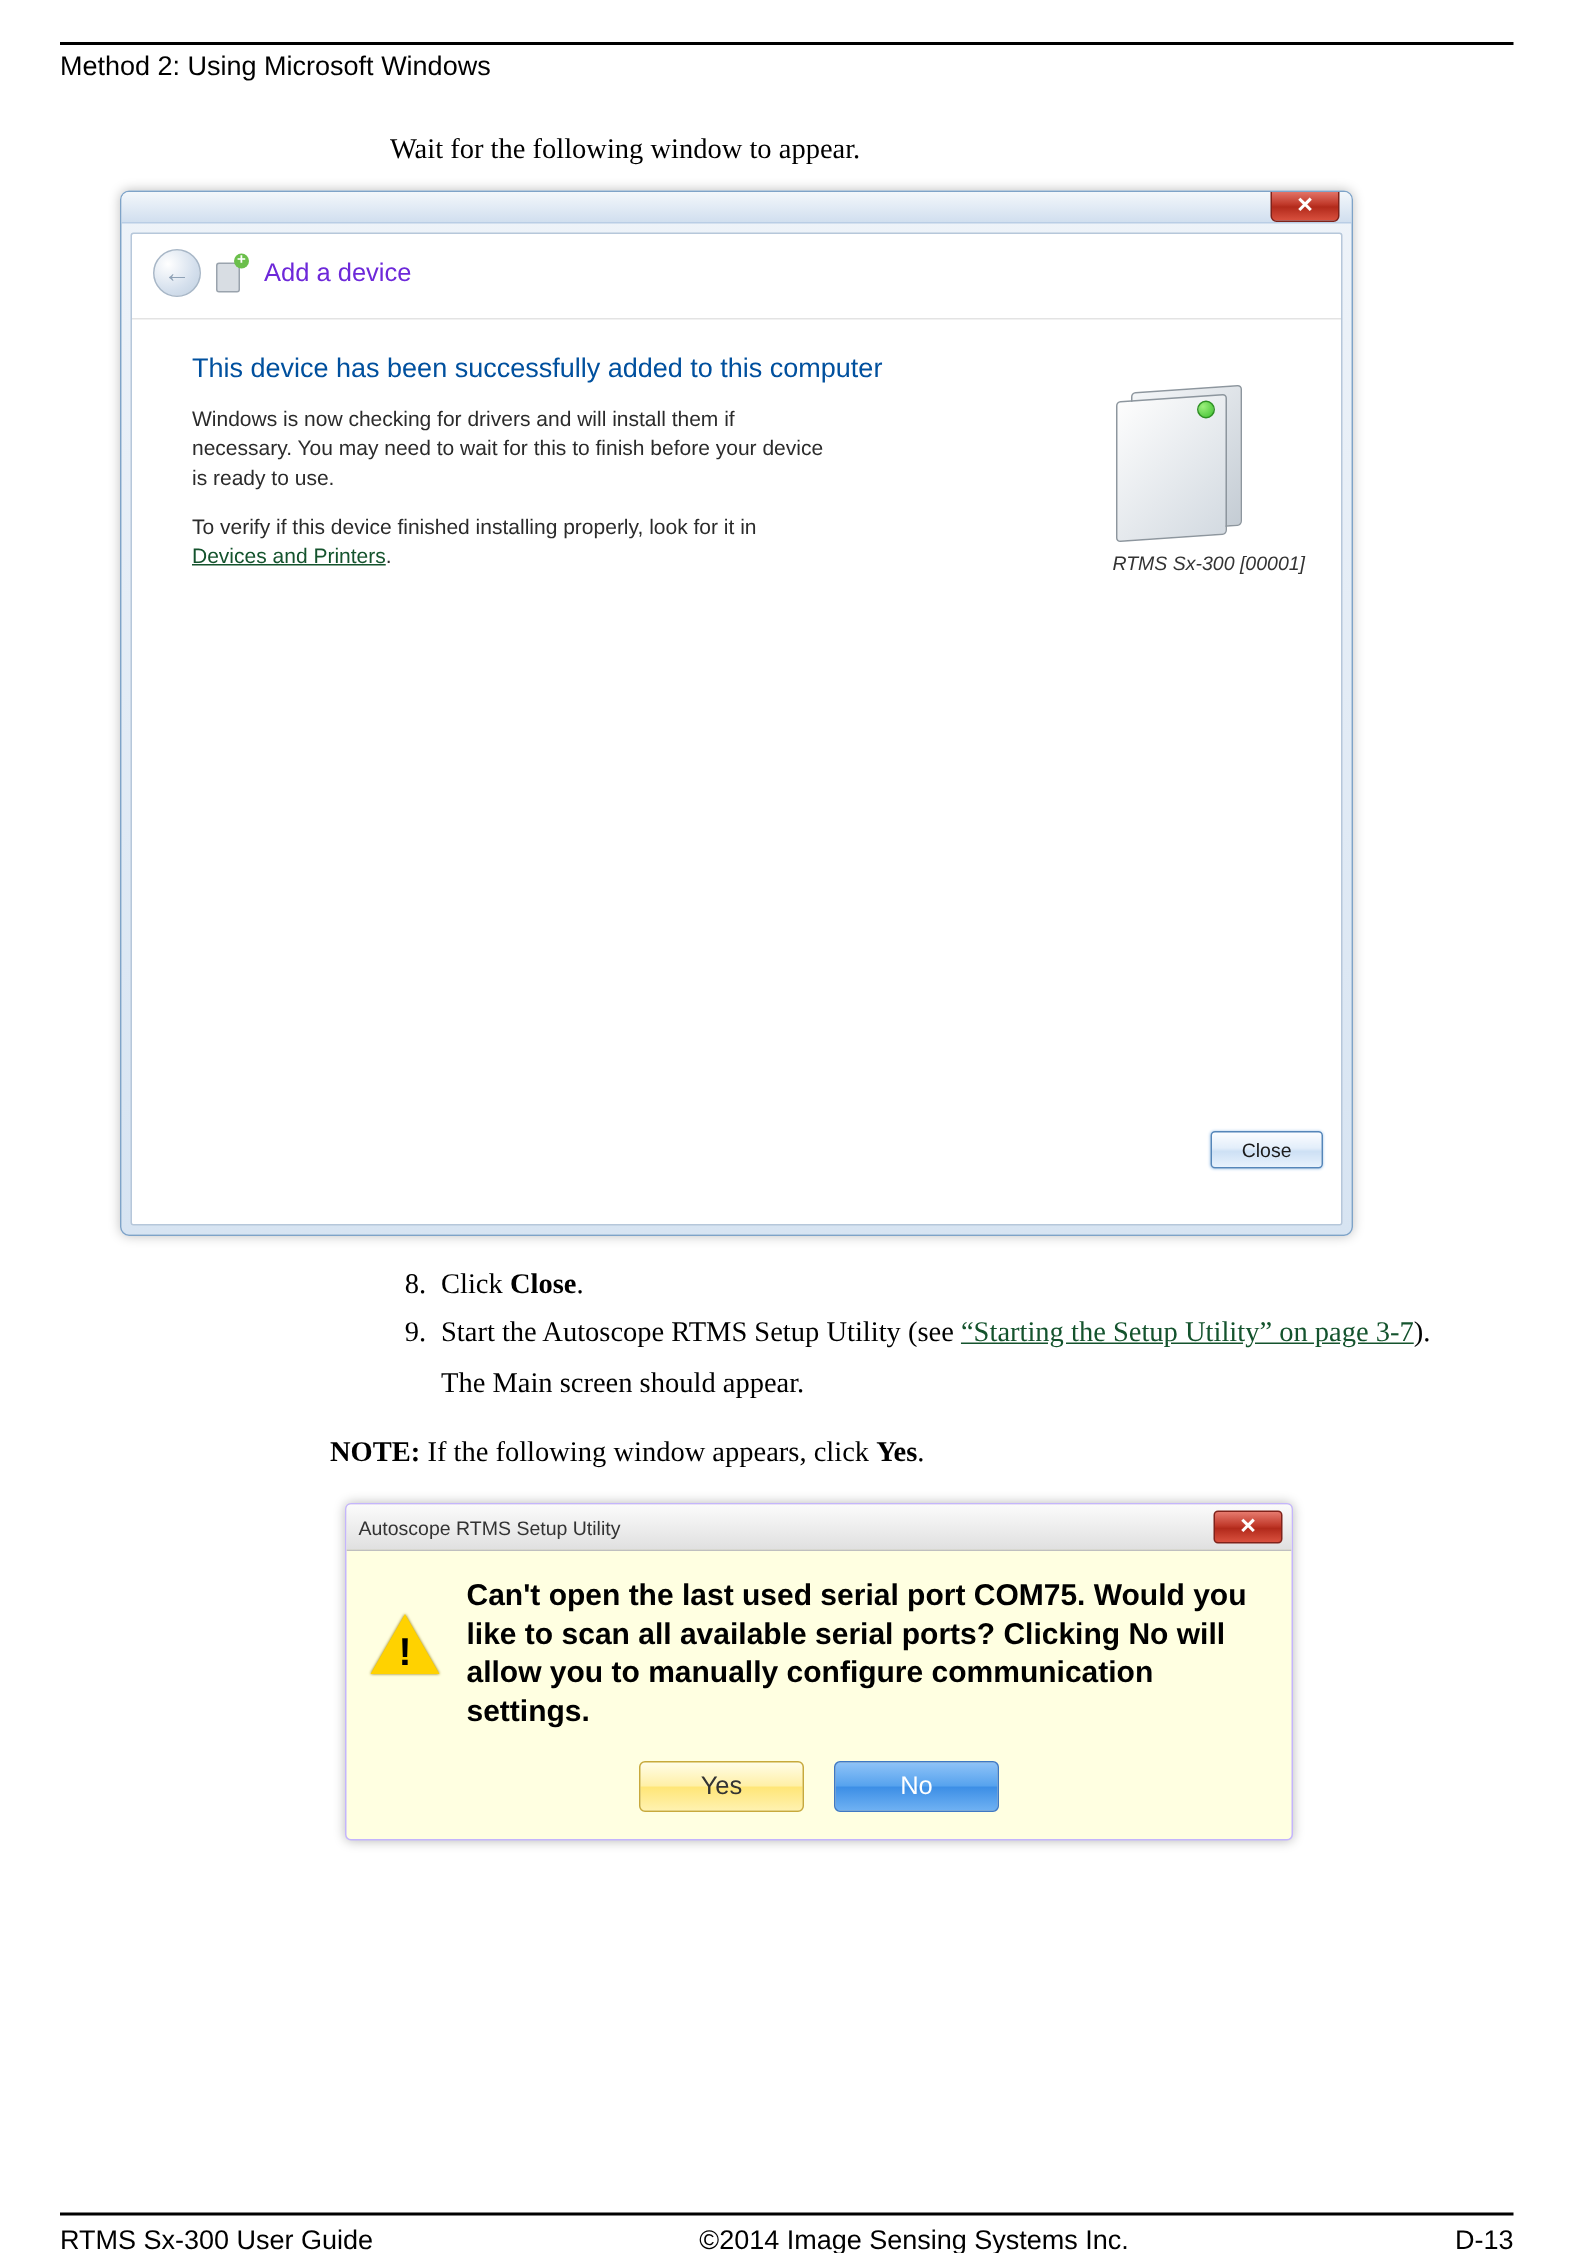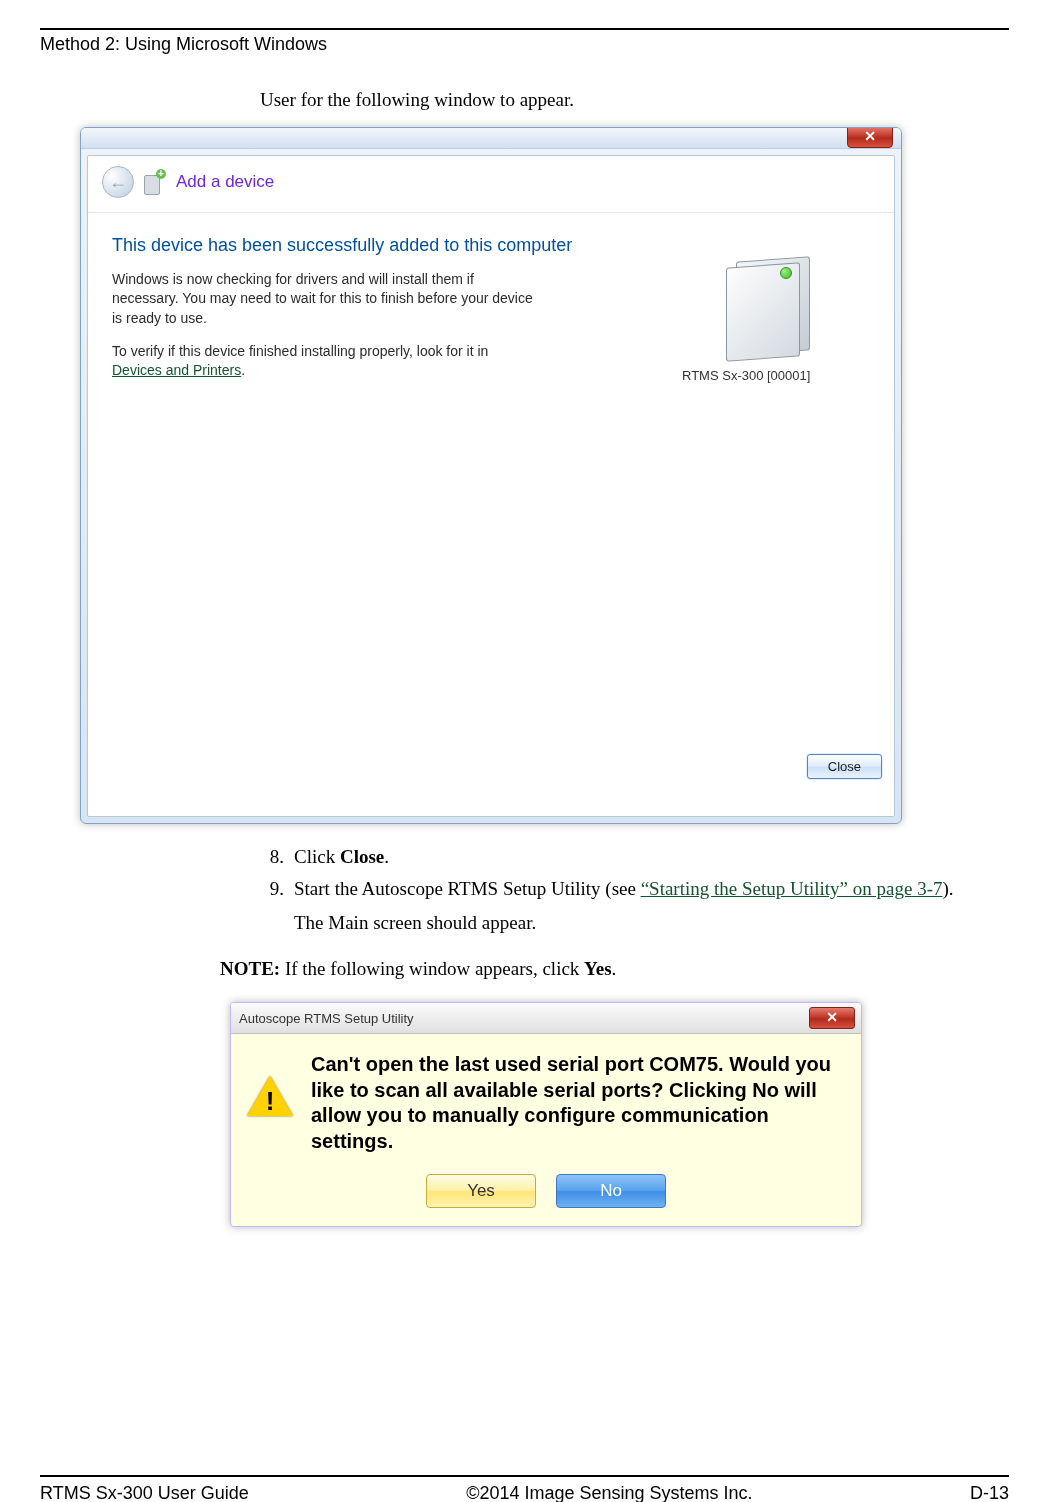--- a/index.html
+++ b/index.html
@@ -96,21 +96,21 @@
   .dev-icon .box {
     width:14px;height:18px;background:#D8DDE3;border:1px solid #9AA3AD;border-radius:2px;position:absolute;bottom:0;left:0;
   }
   .dev-icon .plus {
     width:10px;height:10px;border-radius:50%;background:#6BBF4B;position:absolute;top:0;right:0;display:flex;align-items:center;justify-content:center;color:#fff;font:bold 10px/1 Arial;
   }
   .win1-nav-title {
     font-size: 17px; color:#6d28d9;
   }
   .win1-content {
-    padding: 18px 24px;
+    padding: 18px 40px;
     position: relative;
     height: 540px;
   }
   .win1-heading {
     color: #00509E;
     font-size: 18px;
     margin: 4px 0 14px 0;
   }
   .win1-para {
     font-size: 14px;
@@ -118,26 +118,27 @@
     line-height: 1.38;
     margin: 0 0 14px 0;
     max-width: 430px;
   }
   .win1-link {
     color: #14532d;
     text-decoration: underline;
   }
   .win1-device {
     position: absolute;
-    right: 42px;
+    right: 24px;
     top: 40px;
-    text-align: left;
+    text-align: right;
     width: 170px;
     font-size: 13px;
     color:#333;
+    font-style:italic;
   }
   .hd-icon {
     width: 90px; height: 105px; margin: 0 auto 10px auto; position: relative;
   }
   .hd-icon .body1 {
     position:absolute;width:72px;height:92px;left:14px;top:6px;
     background:linear-gradient(135deg,#F4F6F8,#C4CCD4);
     border:1px solid #8D969E;border-radius:3px;
     transform: skewY(-4deg);
   }
@@ -255,21 +256,21 @@
   }
 </style>
 </head>
 <body>
 
 <div class="page">
   <div class="header-line"></div>
   <div class="header-text">Method 2: Using Microsoft Windows</div>
 
   <div class="body-col">
-    <div class="intro">User for the following window to appear.</div>
+    <div class="intro">Wait for the following window to appear.</div>
 
     <div class="win1">
       <div class="win1-chrome">
         <div class="win1-close">✕</div>
       </div>
       <div class="win1-inner">
         <div class="win1-nav">
           <div class="back-btn">
               <span>←</span>
             </div>

